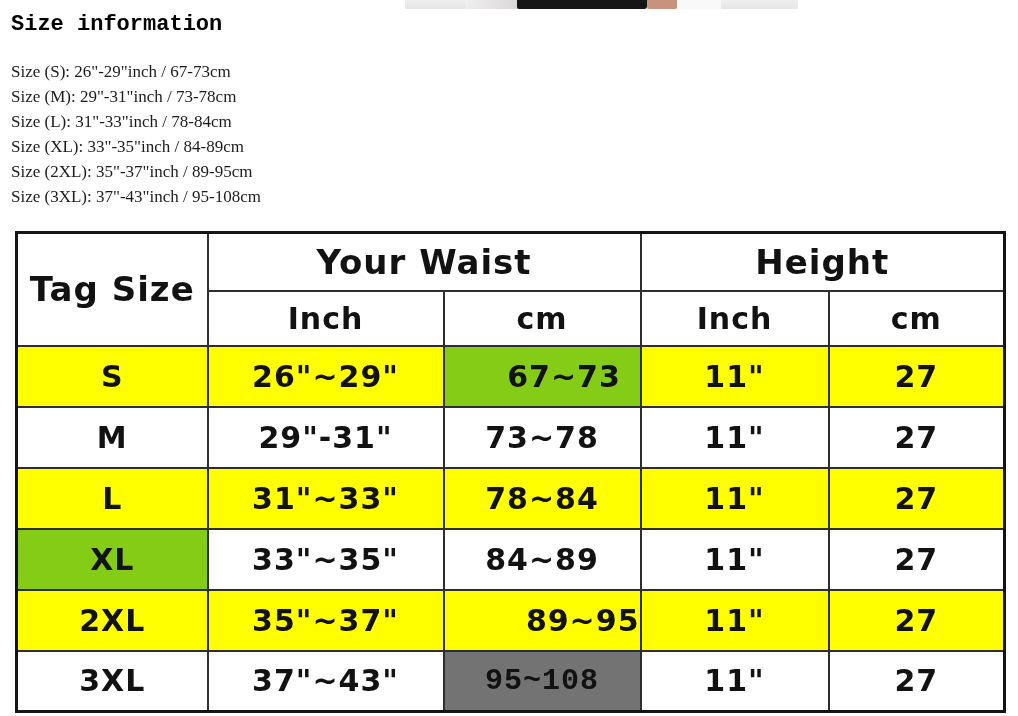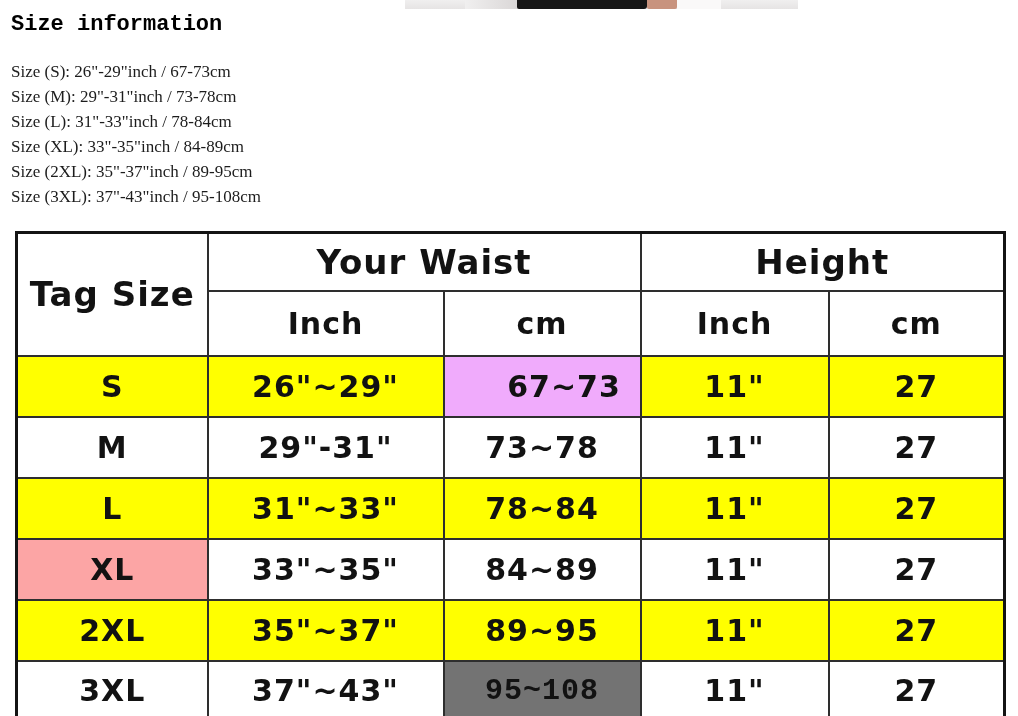--- a/index.html
+++ b/index.html
@@ -53,21 +53,21 @@
     border: 3px solid #141414;
   }
   .size-chart th, .size-chart td {
     border: 2px solid #2e2e2e;
     background: #ffffff;
     vertical-align: middle;
     padding: 0;
     letter-spacing: 1px;
   }
   .size-chart thead tr.hdr-main th { height: 58px; font-size: 34px; }
-  .size-chart thead tr.hdr-sub th  { height: 65px; font-size: 30px; }
+  .size-chart thead tr.hdr-sub th  { height: 55px; font-size: 30px; }
   .size-chart th.tag-size-cell     { font-size: 34px; margin-top: 32px; }
   .size-chart tbody td             { height: 61px; font-size: 30px; }
 </style>
 </head>
 <body>
 
 <div class="photo-strip">
   <div class="ps-shade"></div>
   <div class="ps-dark"></div>
   <div class="ps-skin"></div>
@@ -103,49 +103,49 @@
       <th>Inch</th>
       <th>cm</th>
       <th>Inch</th>
       <th>cm</th>
     </tr>
   </thead>
   <tbody>
     <tr>
       <td style="background: rgb(255, 255, 0);">S</td>
       <td style="background: rgb(255, 255, 0);">26"~29"</td>
-      <td style="background: #f0abfc; padding-left: 44px;">67~73</td>
+      <td style="background: #84cc16; padding-left: 44px;">67~73</td>
       <td style="background: rgb(255, 255, 0);">11"</td>
       <td style="background: rgb(255, 255, 0);">27</td>
     </tr>
     <tr>
       <td style="background: rgb(255, 255, 255);">M</td>
       <td style="background: rgb(255, 255, 255);">29"-31"</td>
       <td style="background: rgb(255, 255, 255);">73~78</td>
       <td style="background: rgb(255, 255, 255);">11"</td>
       <td style="background: rgb(255, 255, 255);">27</td>
     </tr>
     <tr>
       <td style="background: rgb(255, 255, 0);">L</td>
       <td style="background: rgb(255, 255, 0);">31"~33"</td>
       <td style="background: rgb(255, 255, 0);">78~84</td>
       <td style="background: rgb(255, 255, 0);">11"</td>
       <td style="background: rgb(255, 255, 0);">27</td>
     </tr>
     <tr>
-      <td style="background: #fca5a5;">XL</td>
+      <td style="background: #84cc16;">XL</td>
       <td style="background: rgb(255, 255, 255);">33"~35"</td>
       <td style="background: rgb(255, 255, 255);">84~89</td>
       <td style="background: rgb(255, 255, 255);">11"</td>
       <td style="background: rgb(255, 255, 255);">27</td>
     </tr>
     <tr>
       <td style="background: rgb(255, 255, 0);">2XL</td>
       <td style="background: rgb(255, 255, 0);">35"~37"</td>
-      <td style="background: rgb(255, 255, 0);">89~95</td>
+      <td style="background: rgb(255, 255, 0); text-align: right;">89~95</td>
       <td style="background: rgb(255, 255, 0);">11"</td>
       <td style="background: rgb(255, 255, 0);">27</td>
     </tr>
     <tr>
       <td style="background: rgb(255, 255, 255); margin-top: 44px;">3XL</td>
       <td style="background: rgb(255, 255, 255);">37"~43"</td>
       <td style="background: #737373; font-family: Liberation Mono, monospace;">95~108</td>
       <td style="background: rgb(255, 255, 255);">11"</td>
       <td style="background: rgb(255, 255, 255);">27</td>
     </tr>

